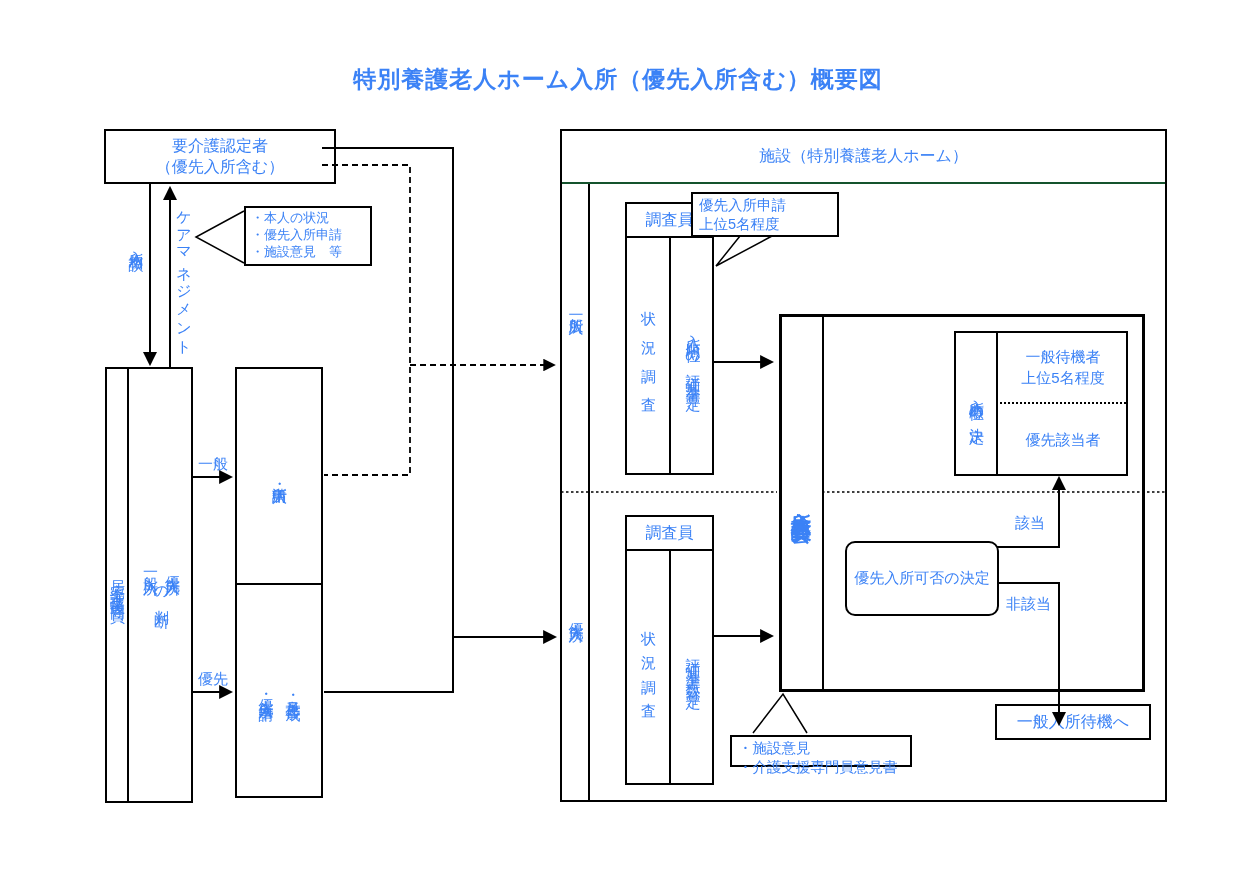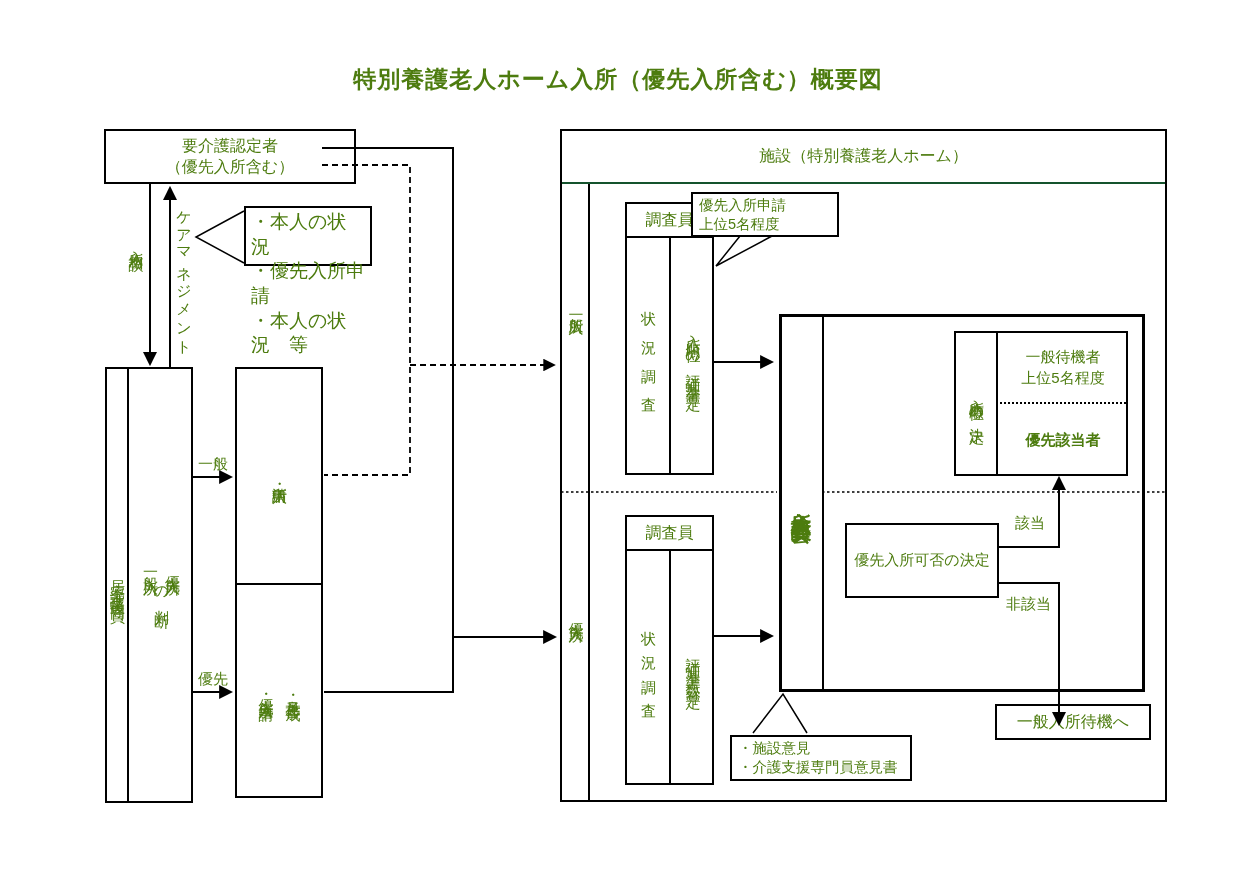--- a/index.html
+++ b/index.html
@@ -1,43 +1,43 @@
 <!DOCTYPE html>
 <html><head>
 <meta charset="utf-8">
 <style>
   html,body{margin:0;padding:0;background:#fff;}
   .stage{position:relative;width:1236px;height:874px;background:#fff;
-         font-family:"Liberation Sans",sans-serif;color:#4d7c0f;overflow:hidden;}
+         font-family:"Liberation Sans",sans-serif;color:#3b82f6;overflow:hidden;}
   .abs{position:absolute;box-sizing:border-box;}
   .box{position:absolute;box-sizing:border-box;border:2px solid #000;background:#fff;}
   .vt{writing-mode:vertical-rl;text-orientation:upright;white-space:nowrap;}
   .ctr{display:flex;align-items:center;justify-content:center;text-align:center;}
   .title{font-size:23px;font-weight:bold;letter-spacing:1px;}
   svg.wires{position:absolute;left:0;top:0;z-index:10;pointer-events:none;}
   .lbl{position:absolute;font-size:15px;line-height:1.1;background:#fff;padding:0 1px;}
   .committee{border-width:3px;}
   .fs15{font-size:15px;} .fs16{font-size:16px;}
 </style>
 </head>
 <body>
 
 <div class="stage">
 
   <div class="abs title" style="left:0;top:64px;width:1236px;text-align:center;">特別養護老人ホーム入所（優先入所含む）概要図</div>
 
-  <div class="box ctr" style="left:104px;top:129px;width:252px;height:55px;flex-direction:column;">
+  <div class="box ctr" style="left:104px;top:129px;width:232px;height:55px;flex-direction:column;">
     <div class="fs16">要介護認定者</div>
     <div class="fs16">（優先入所含む）</div>
   </div>
 
-  <div class="box" style="left:244px;top:206px;width:128px;height:60px;padding:2px 5px;font-size:19px;line-height:1.3;">
+  <div class="box" style="left:244px;top:206px;width:128px;height:60px;padding:2px 5px;font-size:13px;line-height:1.3;">
     <div>・本人の状況</div>
     <div>・優先入所申請</div>
-    <div>・本人の状況　等</div>
+    <div>・施設意見　等</div>
   </div>
 
   <div class="abs vt fs15" style="left:126px;top:238px;letter-spacing:0.15em;">入所相談</div>
   <div class="abs vt fs15" style="left:174px;top:200px;letter-spacing:0.1em;">ケアマネジメント</div>
 
   <div class="box" style="left:105px;top:367px;width:88px;height:436px;">
     <div class="abs ctr" style="left:0;top:0;width:22px;height:100%;border-right:2px solid #000;">
       <span class="vt fs15" style="letter-spacing:0.25em;">居宅介護支援専門員</span>
     </div>
     <div class="abs ctr" style="left:24px;top:0;right:0;height:100%;flex-direction:column;">
@@ -109,34 +109,34 @@
       </div>
 
       <div class="box" style="left:172px;top:14px;width:174px;height:145px;">
         <div class="abs ctr" style="left:0;top:0;bottom:0;width:42px;border-right:2px solid #000;">
           <span class="vt fs15" style="letter-spacing:0.15em;">入所順位の決定</span>
         </div>
         <div class="abs ctr fs15" style="left:44px;top:0;right:0;height:71px;border-bottom:2px dotted #000;flex-direction:column;line-height:1.35;">
           <div>一般待機者</div>
           <div>上位5名程度</div>
         </div>
-        <div class="abs ctr fs15" style="left:44px;top:73px;right:0;bottom:0;font-weight:bold;">
+        <div class="abs ctr fs15" style="left:44px;top:73px;right:0;bottom:0;">
           <span>優先該当者</span>
         </div>
       </div>
 
-      <div class="box ctr fs15" style="left:63px;top:206px;width:154px;height:75px;">
+      <div class="box ctr fs15" style="left:63px;top:224px;width:154px;height:75px;border-radius:10px;">
         <span>優先入所可否の決定</span>
       </div>
 
       <div class="lbl" style="left:232px;top:198px;">該当</div>
       <div class="lbl" style="left:223px;top:279px;">非該当</div>
     </div>
 
-    <div class="box" style="left:168px;top:604px;width:182px;height:46px;padding:2px 6px;font-size:14.5px;line-height:1.3;">
+    <div class="box" style="left:168px;top:604px;width:182px;height:32px;padding:2px 6px;font-size:14.5px;line-height:1.3;">
       <div>・施設意見</div>
       <div>・介護支援専門員意見書</div>
     </div>
 
     <div class="box ctr fs16" style="left:433px;top:573px;width:156px;height:36px;">
       <span>一般入所待機へ</span>
     </div>
   </div>
 
   <svg class="wires" width="1236" height="874" viewBox="0 0 1236 874">

